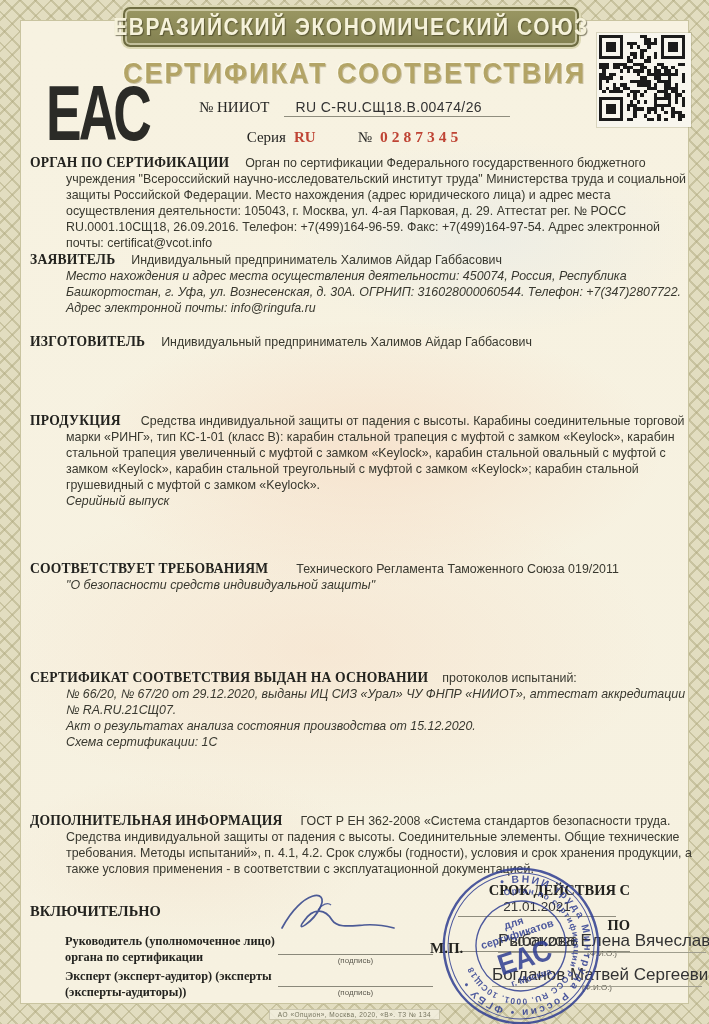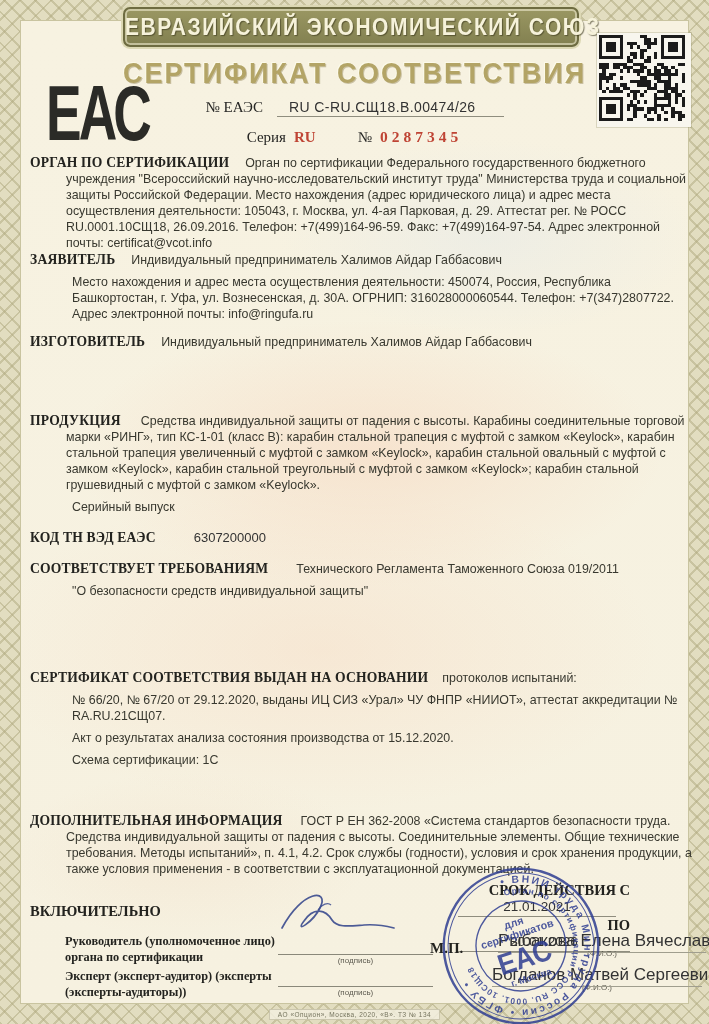--- a/index.html
+++ b/index.html
@@ -21,21 +21,21 @@
       radial-gradient(ellipse 260px 120px at 25% 85%, rgba(240,214,190,.25), rgba(0,0,0,0) 70%),
       linear-gradient(#f7f2e1,#f6f1e0);
   }
   .abs{position:absolute;z-index:2;}
   
   .banner{
     left:123px;top:7px;width:452px;height:36px;
     background:linear-gradient(#9a9762,#828050);
     border:2px solid #6e6c41;border-radius:7px;
     box-shadow:0 0 0 2px #dcd8b4, inset 0 0 0 2px rgba(246,242,216,.55);
-    display:flex;align-items:center;justify-content:flex-start;
+    display:flex;align-items:center;justify-content:center;
   }
   .banner span{
     font-weight:bold;font-size:21px;letter-spacing:1.5px;color:#f6f2da;
     text-shadow:1px 1px 1px rgba(55,52,25,.6);white-space:nowrap;transform:scaleY(1.12);
   }
   .eac-mark{
     left:46px;top:74px;width:70px;height:92px;
     font-weight:bold;font-size:58px;color:#2b2b27;letter-spacing:-3px;
     transform:scale(.92,1.35);transform-origin:left top;line-height:1;
   }
@@ -56,21 +56,21 @@
   .series-line .num-sign{margin-left:42px;}
   .series-line .serial{color:#bf4434;font-weight:bold;letter-spacing:4px;margin-left:8px;font-size:15.5px;}
   .qr{left:597px;top:33px;width:90px;height:90px;background:#f8f6ee;padding:2px;box-shadow:0 0 0 1px rgba(150,145,110,.3);}
   .qr svg{display:block;width:86px;height:86px;shape-rendering:crispEdges;}
   
   .section{left:30px;width:632px;padding-left:36px;font-size:12.4px;line-height:15.9px;color:#38382f;}
   .section .hd{
     font-family:"Liberation Serif",serif;font-weight:bold;font-size:13.6px;color:#23231f;
     margin-left:-36px;margin-right:16px;letter-spacing:.2px;
   }
-  .section .blk{margin:6px;}
+  .section .blk{margin:0;font-style:italic;}
   #sec-org{top:155px;}
   #sec-app{top:252px;}
   #sec-man{top:334px;}
   #sec-prod{top:413px;}
   #sec-tnved{top:530px;}
   #sec-comp{top:561px;}
   #sec-basis{top:670px;}
   #sec-add{top:813px;}
   #sec-tnved .val{margin-left:22px;font-size:13px;color:#333;}
   #sec-comp .hd{margin-right:28px;}
@@ -114,21 +114,21 @@
 
 <div id="page">
   <div id="inner"></div>
 
   <div class="abs banner">
     <span>ЕВРАЗИЙСКИЙ ЭКОНОМИЧЕСКИЙ СОЮЗ</span>
   </div>
   <div class="abs eac-mark">ЕАС</div>
   <div class="abs doc-title">СЕРТИФИКАТ СООТВЕТСТВИЯ</div>
   <div class="abs certno-line">
-    <span class="lbl">№ ЕАЭС</span><span class="val">RU C-RU.СЩ18.В.00474/26</span>
+    <span class="lbl">№ НИИОТ</span><span class="val">RU C-RU.СЩ18.В.00474/26</span>
   </div>
   <div class="abs series-line">
     <span>Серия</span><span class="ru">RU</span><span class="num-sign">№</span><span class="serial">0287345</span>
   </div>
   <div class="abs qr">
       <svg viewBox="0 0 25 25">
         <g fill="#1b1b1b">
           <rect x="12" y="0" width="1" height="1"></rect>
           <rect x="13" y="0" width="1" height="1"></rect>
           <rect x="13" y="1" width="1" height="1"></rect>
@@ -363,23 +363,20 @@
 
   <div class="abs section" id="sec-man">
     <span class="hd">ИЗГОТОВИТЕЛЬ</span><span>Индивидуальный предприниматель Халимов Айдар Габбасович</span>
   </div>
 
   <div class="abs section" id="sec-prod">
     <span class="hd">ПРОДУКЦИЯ</span><span>Средства индивидуальной защиты от падения с высоты. Карабины соединительные торговой марки «РИНГ», тип КС-1-01 (класс В): карабин стальной трапеция с муфтой с замком «Keylock», карабин стальной трапеция увеличенный с муфтой с замком «Keylock», карабин стальной овальный с муфтой с замком «Keylock», карабин стальной треугольный с муфтой с замком «Keylock»; карабин стальной грушевидный с муфтой с замком «Keylock».</span>
     <div class="blk">Серийный выпуск</div>
   </div>
 
-  <div class="abs section" id="sec-tnved">
-    <span class="hd">КОД ТН ВЭД ЕАЭС</span><span class="val">6307200000</span>
-  </div>
 
   <div class="abs section" id="sec-comp">
     <span class="hd">СООТВЕТСТВУЕТ ТРЕБОВАНИЯМ</span><span>Технического Регламента Таможенного Союза 019/2011</span>
     <div class="blk">"О безопасности средств индивидуальной защиты"</div>
   </div>
 
   <div class="abs section" id="sec-basis">
     <span class="hd">СЕРТИФИКАТ СООТВЕТСТВИЯ ВЫДАН НА ОСНОВАНИИ</span><span>протоколов испытаний:</span>
     <div class="blk">№ 66/20, № 67/20 от 29.12.2020, выданы ИЦ СИЗ «Урал» ЧУ ФНПР «НИИОТ», аттестат аккредитации № RA.RU.21СЩ07.</div>
     <div class="blk">Акт о результатах анализа состояния производства от 15.12.2020.</div>

